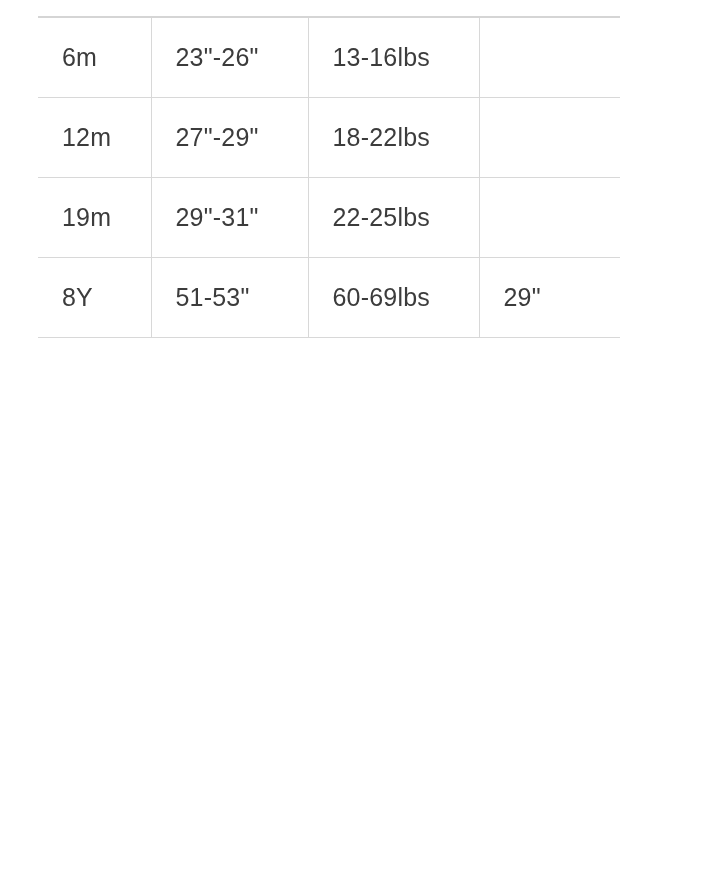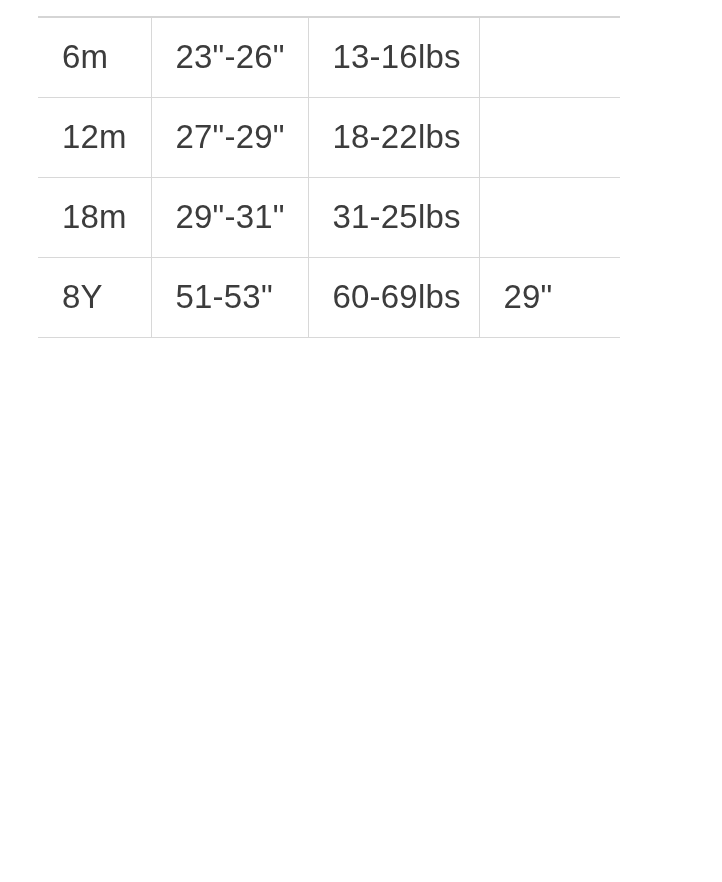--- a/index.html
+++ b/index.html
@@ -33,21 +33,21 @@
   table.size-table col.c2 { width: 171px; }
   table.size-table col.c3 { width: 141px; }
 
   table.size-table tr {
     height: 80px;
   }
   table.size-table td {
     border-top: 1px solid #d8d8d8;
     border-right: 1px solid #d8d8d8;
     padding: 0 0 0 24px;
-    font-size: 33px;
+    font-size: 25px;
     line-height: 1.2;
     color: #3c3c3c;
     vertical-align: middle;
     letter-spacing: 0.2px;
     box-sizing: border-box;
   }
   table.size-table td.last-col {
     border-right: none;
   }
   table.size-table tr:last-child td {
@@ -76,23 +76,23 @@
         <td>13-16lbs</td>
         <td class="last-col"></td>
       </tr>
       <tr>
         <td>12m</td>
         <td>27"-29"</td>
         <td>18-22lbs</td>
         <td class="last-col"></td>
       </tr>
       <tr>
-        <td>18m</td>
+        <td>19m</td>
         <td>29"-31"</td>
-        <td>31-25lbs</td>
+        <td>22-25lbs</td>
         <td class="last-col"></td>
       </tr>
       <tr>
         <td>8Y</td>
         <td>51-53"</td>
         <td>60-69lbs</td>
         <td class="last-col">29"</td>
       </tr>
     </tbody>
   </table>

